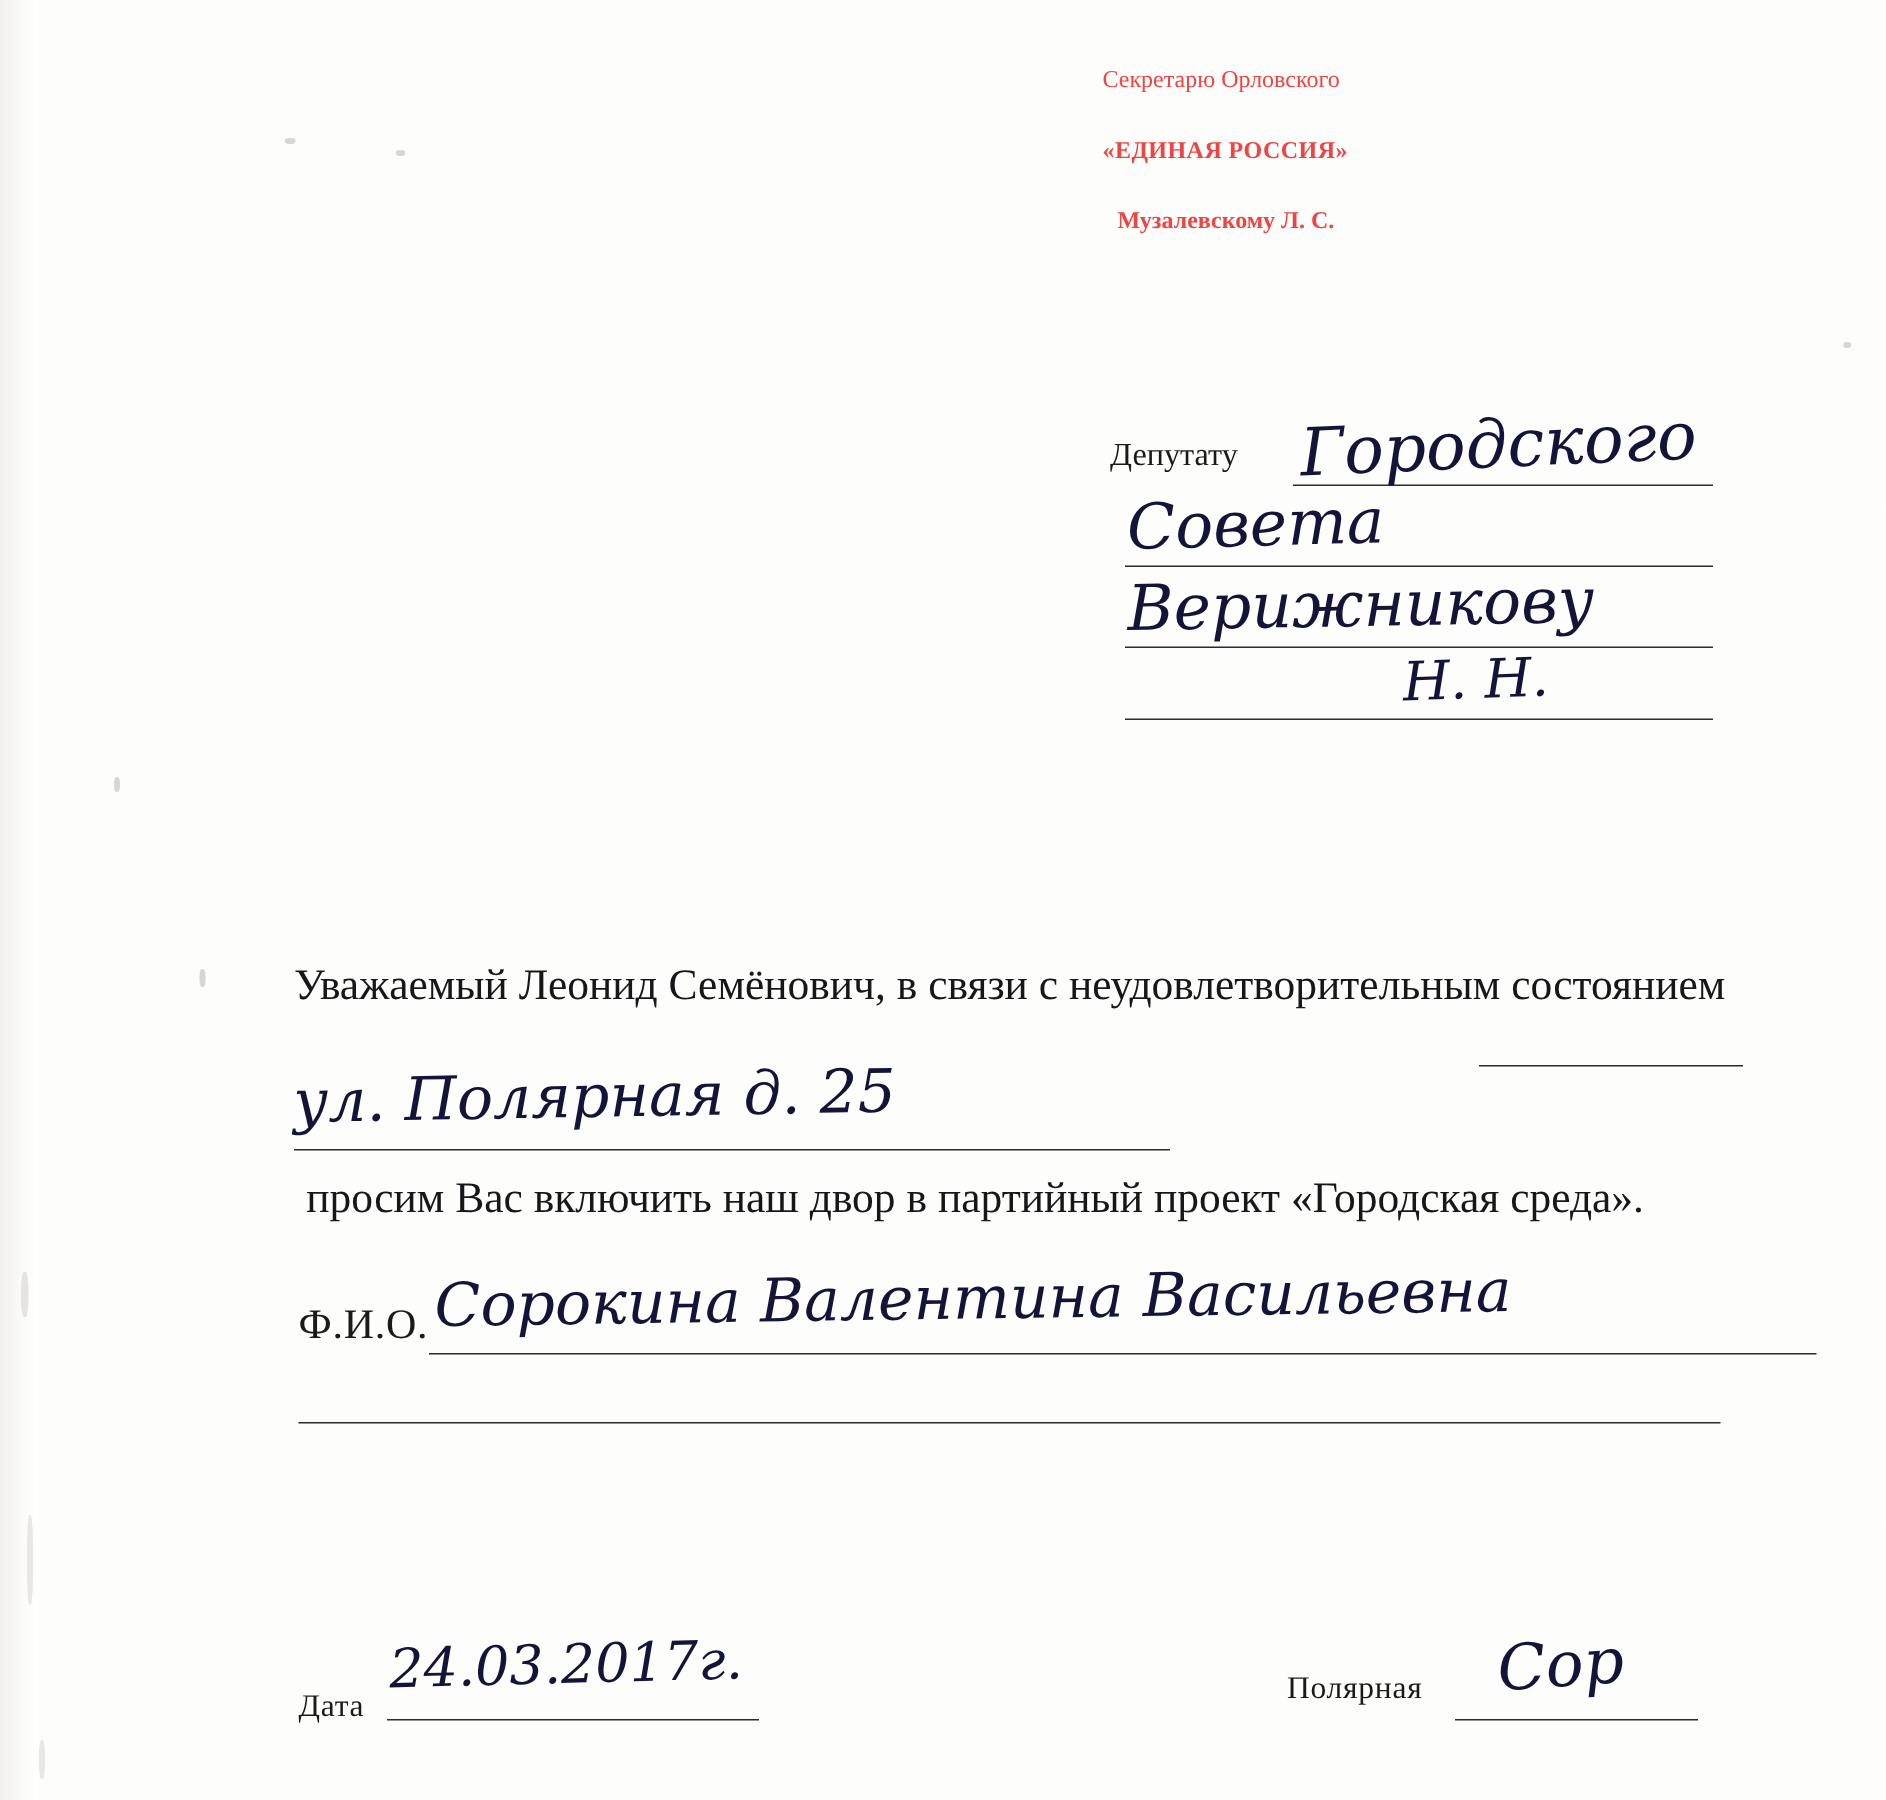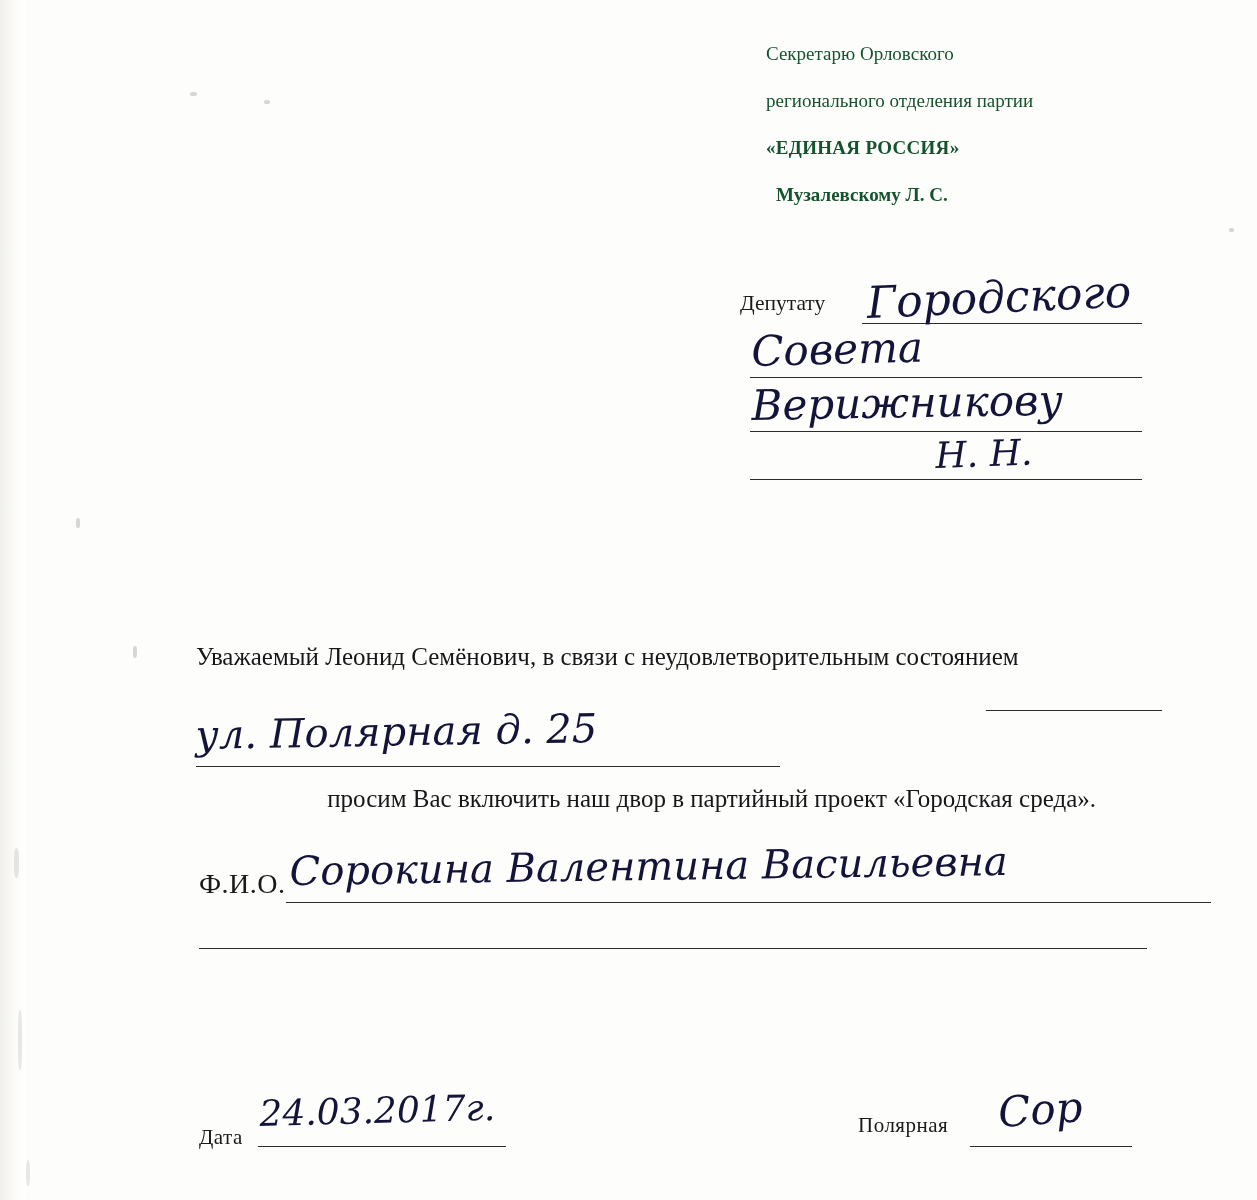--- a/index.html
+++ b/index.html
@@ -33,24 +33,23 @@
     background: #b9b7b2;
     opacity: 0.55;
     border-radius: 40%;
   }
 
   .addressee {
     position: absolute;
     left: 735px;
     top: 30px;
     width: 470px;
-    font-size: 19px;
+    font-size: 16px;
     line-height: 47px;
-    color: #14532d;
-    margin-left: 31px;
+    color: #ef4444;
   }
   .addressee .ln { white-space: nowrap; }
   .addressee .bold { font-weight: bold; letter-spacing: 0.3px; }
   .addressee .indent2 { padding-left: 10px; font-weight: bold; }
 
   
   .deputy-block {
     position: absolute;
     left: 740px;
     top: 283px;
@@ -73,21 +72,21 @@
     font-style: italic;
     color: #14143a;
     white-space: nowrap;
     transform-origin: left bottom;
   }
 
   
   .body-text {
     position: absolute;
     left: 196px;
-    font-size: 25px;
+    font-size: 29px;
     line-height: 38px;
     color: #17171a;
   }
   .body-1 { top: 638px; width: 960px; }
   .body-2 { top: 780px; width: 900px; text-align: right; }
 
   .fio-label {
     position: absolute;
     left: 199px;
     top: 868px;
@@ -119,21 +118,20 @@
   <div class="scan-speck" style="left:264px; top:100px; width:6px; height:4px;"></div>
   <div class="scan-speck" style="left:1229px; top:228px; width:5px; height:4px;"></div>
   <div class="scan-speck" style="left:76px; top:518px; width:4px; height:10px;"></div>
   <div class="scan-speck" style="left:133px; top:646px; width:4px; height:12px;"></div>
   <div class="scan-speck" style="left:14px; top:848px; width:5px; height:30px; opacity:0.35;"></div>
   <div class="scan-speck" style="left:18px; top:1010px; width:4px; height:60px; opacity:0.3;"></div>
   <div class="scan-speck" style="left:26px; top:1160px; width:4px; height:26px; opacity:0.3;"></div>
 
   <div class="addressee">
     <div class="ln">Секретарю Орловского</div>
-    <div class="ln">регионального отделения партии</div>
     <div class="ln bold">«ЕДИНАЯ РОССИЯ»</div>
     <div class="ln indent2">Музалевскому Л. С.</div>
   </div>
 
   <div class="deputy-block">
     <div class="deputy-label">Депутату</div>
 
     <div class="rule" style="left: 122px; top: 40px; width: 280px;"></div>
     <div class="rule" style="left: 10px; top: 94px; width: 392px;"></div>
     <div class="rule" style="left: 10px; top: 148px; width: 392px;"></div>

